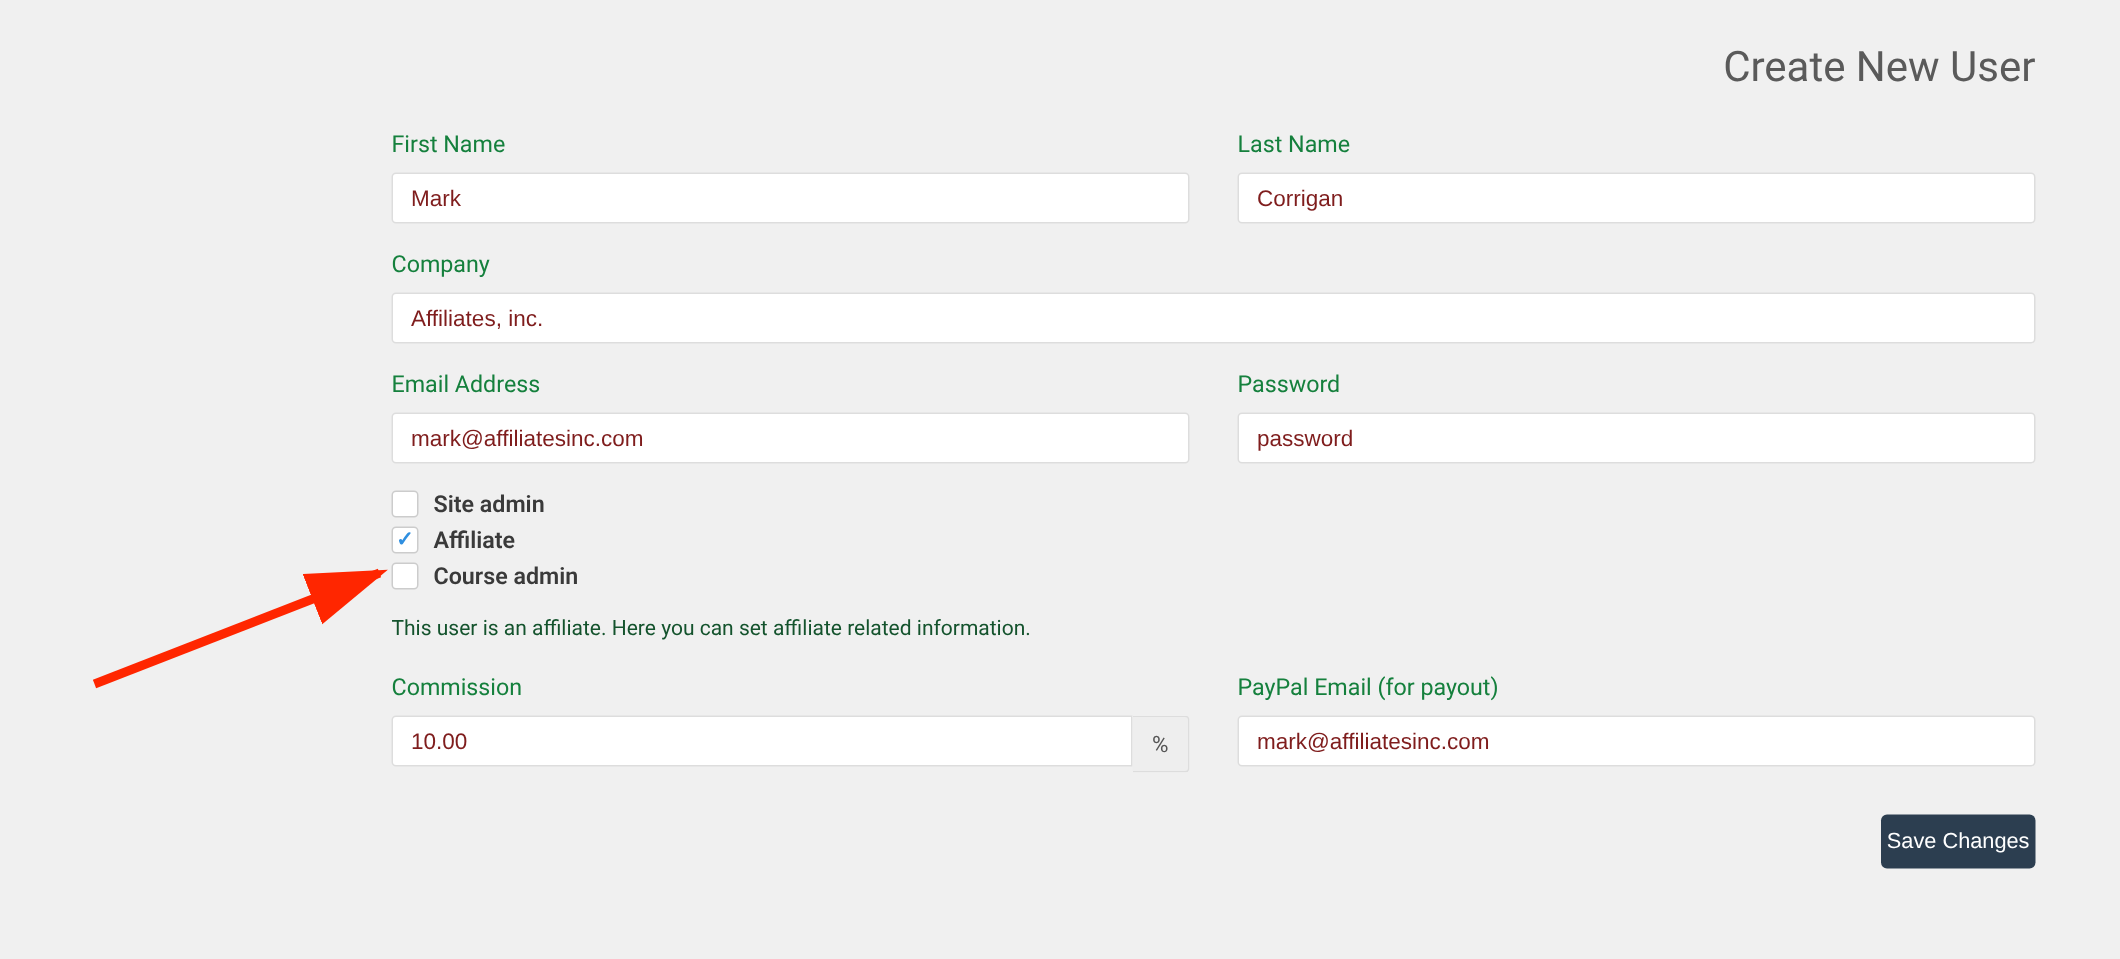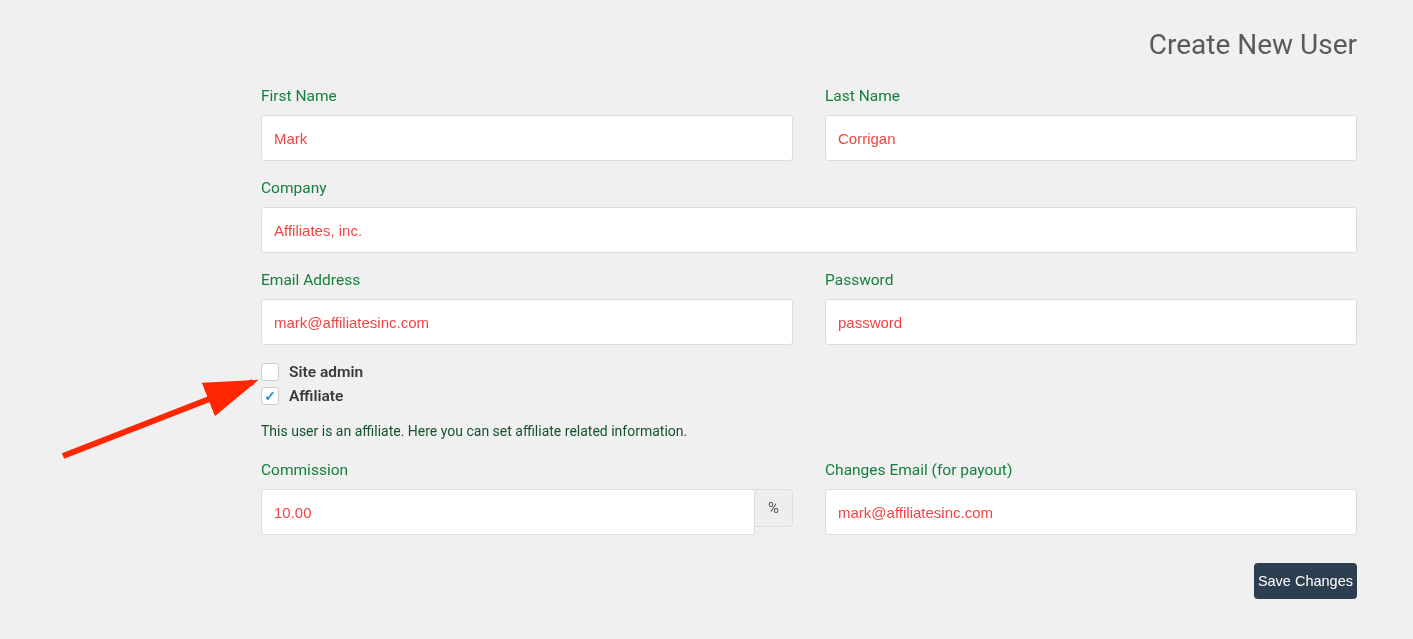--- a/index.html
+++ b/index.html
@@ -27,24 +27,24 @@
     .col-full { width: 100%; }
     label.field-label {
       display: block;
       font-weight: 400;
       color: #15803d;
       font-size: 15.5px;
       margin-bottom: 10px;
     }
     input.text-input {
       width: 100%;
-      height: 46px;
+      height: 34px;
       padding: 6px 12px;
       font-size: 15px;
-      color: #ef4444;
+      color: #7f1d1d;
       background: #fff;
       border: 1px solid #ddd;
       border-radius: 3px;
       outline: none;
     }
     input.text-input::placeholder { color: #aaa; }
     .checkbox-row {
       display: flex;
       align-items: flex-start;
       margin-bottom: 6px;
@@ -170,32 +170,36 @@
 
   <div class="checkbox-group">
     <div class="checkbox-row">
       <span class="checkbox"></span>
       <span class="checkbox-label">Site admin</span>
     </div>
     <div class="checkbox-row">
       <span class="checkbox checked"></span>
       <span class="checkbox-label">Affiliate</span>
     </div>
+    <div class="checkbox-row">
+      <span class="checkbox"></span>
+      <span class="checkbox-label">Course admin</span>
+    </div>
   </div>
 
   <p class="info-text">This user is an affiliate. Here you can set affiliate related information.</p>
 
   <div class="row">
     <div class="col">
       <label class="field-label">Commission</label>
       <div class="input-group">
         <input class="text-input" type="text" value="10.00" style="">
         <span class="input-addon">%</span>
       </div>
     </div>
     <div class="col">
-      <label class="field-label">Changes Email (for payout)</label>
+      <label class="field-label">PayPal Email (for payout)</label>
       <input class="text-input" type="text" value="mark@affiliatesinc.com" style="">
     </div>
   </div>
 
   <button class="btn-save">Save Changes</button>
 </div>
 
 </body></html>

